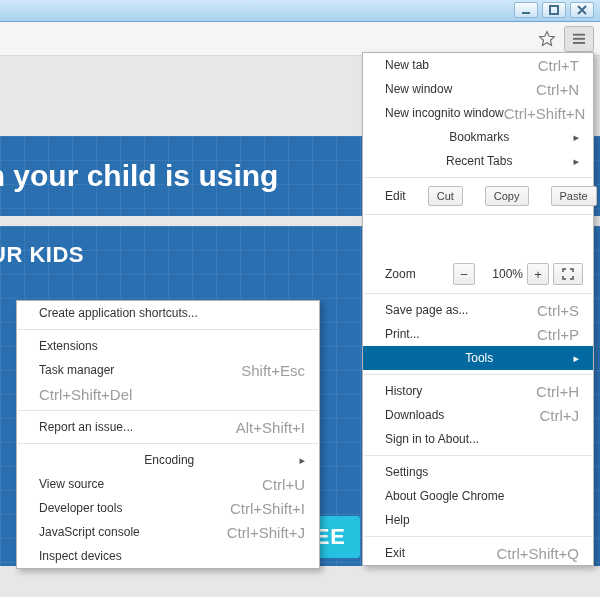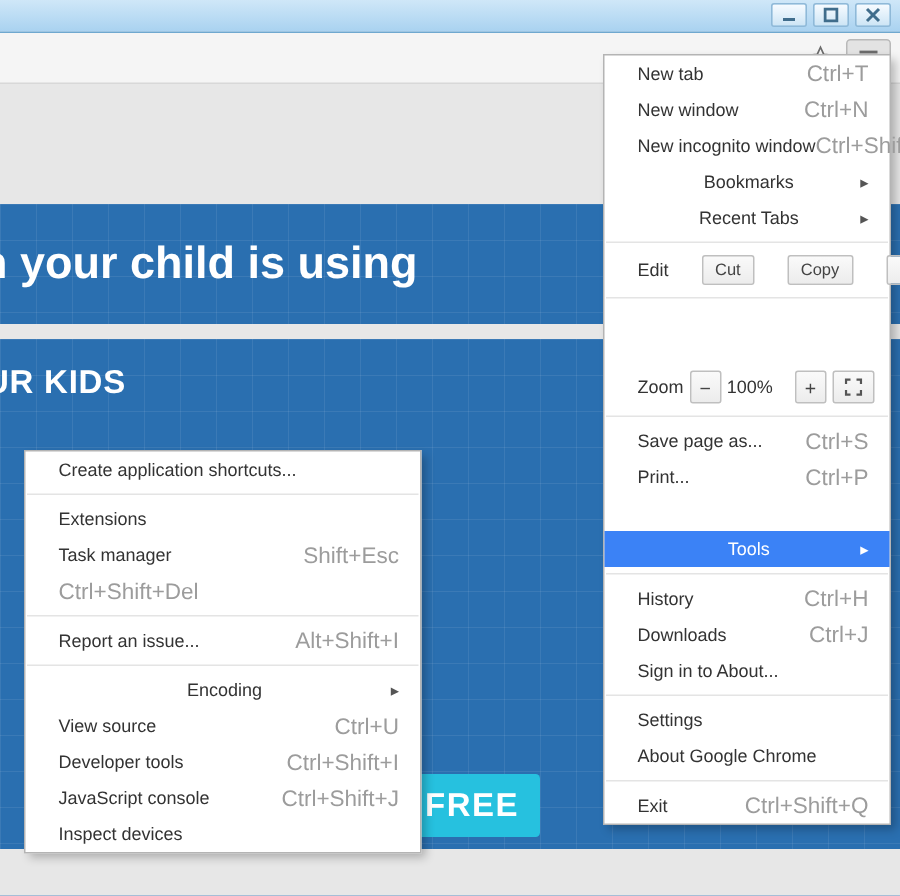--- a/index.html
+++ b/index.html
@@ -80,60 +80,60 @@
   
   .menu {
     position: absolute;
     background: #fff;
     border: 1px solid #b4b4b4;
     box-shadow: 3px 3px 6px rgba(0,0,0,.25);
     font-size: 12px;
     color: #333;
   }
   .menu.main {
-    top: 36px; right: 6px; width: 192px;
+    top: 52px; right: 6px; width: 232px;
   }
   .menu .item {
     display: flex; align-items: center; justify-content: space-between;
     height: 24px; padding: 0 14px 0 22px;
     white-space: nowrap;
   }
   .menu .item .sc { color: #9c9c9c; font-size: 15px; }
   .menu .sep { height: 1px; background: #e4e4e4; margin: 4px 1px; }
   .menu .item.arrow::after {
     content: "▸"; color: #555; font-size: 11px; margin-left: auto;
   }
   .menu .item.arrow .label { flex: 1; text-align: center; }
   .menu .item.highlight {
-    background: #3b82f6; color: #fff; margin-top: 24px;
+    background: #0369a1; color: #fff;
   }
   .menu .item.highlight::after { color:#fff; }
 
   
   .edit-row { height: 28px; padding: 0 10px 0 22px; display:flex; align-items:center; gap:22px;}
   .edit-row .lbl { flex:0 0 auto; margin-right:auto;}
   .mini-btn {
     border:1px solid #bfbfbf; background:linear-gradient(#fafafa,#ececec);
     height:20px; padding:0 8px; font-size:11px; color:#444;
     display:flex; align-items:center; border-radius:2px;
   }
   .zoom-row { height: 30px; padding: 0 10px 0 22px; display:flex; align-items:center; gap:4px;margin-top:44px;}
   .zoom-row .lbl{ margin-right:auto;}
-  .zoom-row .val { width:44px; text-align:left; }
+  .zoom-row .val { width:44px; text-align:right; }
   .sq-btn {
     border:1px solid #bfbfbf; background:linear-gradient(#fafafa,#ececec);
     width:22px; height:22px; font-size:13px; color:#444;
     display:flex; align-items:center; justify-content:center; border-radius:2px;
   }
   .sq-btn.wide{width:30px;}
   .sq-btn svg{width:12px;height:12px;stroke:#555;fill:none;stroke-width:1.5;}
 
   
   .menu.sub {
-    top: 300px; left: 16px; width: 265px;
+    top: 300px; left: 16px; width: 304px;
   }
 </style>
 </head>
 <body>
 
 <div class="win-chrome">
   <div class="buttons">
     <div class="btn">
       <svg viewBox="0 0 10 10">
           <path d="M1 8h8"></path>
@@ -250,20 +250,23 @@
   </div>
 
   <div class="sep"></div>
 
   <div class="item">
     <span class="label">Settings</span>
   </div>
   <div class="item">
     <span class="label">About Google Chrome</span>
   </div>
+  <div class="item">
+    <span class="label">Help</span>
+  </div>
 
   <div class="sep"></div>
 
   <div class="item">
     <span class="label">Exit</span>
     <span class="sc">Ctrl+Shift+Q</span>
   </div>
 </div>
 
 <div class="menu sub">

